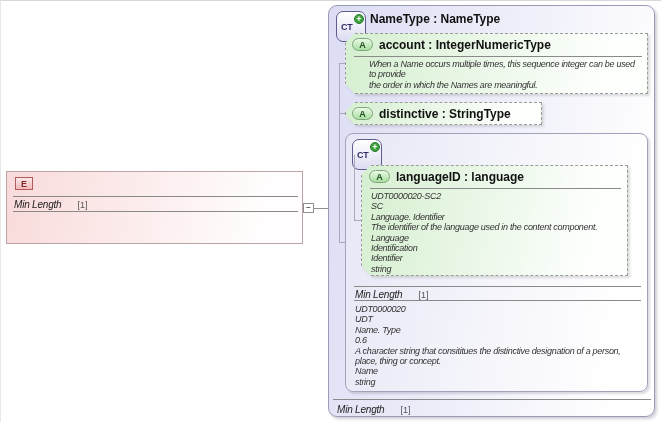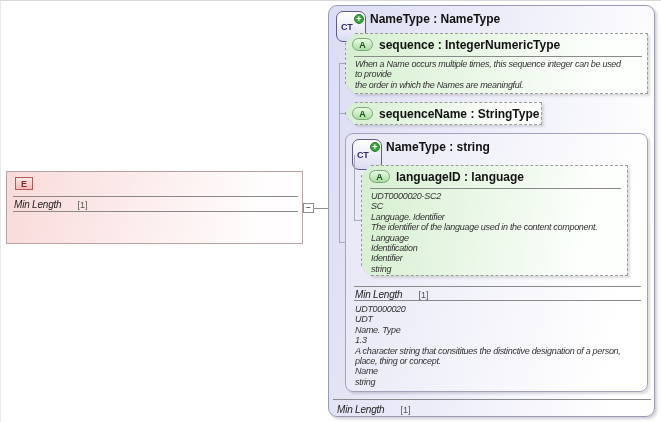--- a/index.html
+++ b/index.html
@@ -106,41 +106,40 @@
     <span class="box-title" style="left:41px; top:6px;">NameType : NameType</span>
 
     <div class="tree" style="left:10px; top:57px; width:1px; height:180px;"></div>
     <div class="tree" style="left:10px; top:57px; width:7px; height:1px;"></div>
     <div class="tree" style="left:10px; top:107px; width:7px; height:1px;"></div>
     <div class="tree" style="left:10px; top:236px; width:7px; height:1px;"></div>
 
     <div class="attr-shadow" style="left:16px; top:27px; width:303px; height:61px;">
       <div class="attr-box" style="left:0; top:0; width:303px; height:61px;">
         <span class="a-pill" style="left:6px; top:4px;">A</span>
-        <span class="box-title" style="left:33px; top:4px;">sequence : IntegerNumericType</span>
+        <span class="box-title" style="left:33px; top:4px;">account : IntegerNumericType</span>
         <div class="sep" style="left:8px; top:22px; width:288px;"></div>
-        <div class="facts" style="left:9px; top:25px;">When a Name occurs multiple times, this sequence integer can be used
+        <div class="facts" style="left:23px; top:25px;">When a Name occurs multiple times, this sequence integer can be used
 to provide
 the order in which the Names are meaningful.</div>
       </div>
     </div>
 
     <div class="attr-shadow" style="left:16px; top:96px; width:197px; height:23px;">
       <div class="attr-box" style="left:0; top:0; width:197px; height:23px;">
         <span class="a-pill" style="left:6px; top:4px;">A</span>
-        <span class="box-title" style="left:33px; top:4px;">sequenceName : StringType</span>
+        <span class="box-title" style="left:33px; top:4px;">distinctive : StringType</span>
       </div>
     </div>
 
     <div class="inner-ct">
       <span class="ct-pill" style="left:6px; top:5px;">
         <span class="ct-txt">CT</span>
         <span class="plus-circle">+</span>
       </span>
-      <span class="box-title" style="left:40px; top:6px;">NameType : string</span>
 
       <div class="tree" style="left:8px; top:21px; width:1px; height:66px;"></div>
       <div class="tree" style="left:8px; top:86px; width:8px; height:1px;"></div>
 
       <div class="attr-shadow" style="left:15px; top:31px; width:267px; height:111px;">
         <div class="attr-box" style="left:0; top:0; width:267px; height:111px;">
           <span class="a-pill" style="left:7px; top:4px;">A</span>
           <span class="box-title" style="left:34px; top:4px;text-align:center;">languageID : language</span>
           <div class="sep" style="left:8px; top:22px; width:251px;"></div>
           <div class="facts" style="left:9px; top:25px;">UDT0000020-SC2
@@ -156,21 +155,21 @@
 
       <div class="sep" style="left:8px; top:152px; width:287px;"></div>
       <div class="facet-row" style="left:9px; top:155px;">
         <span class="facet-label">Min Length</span>
         <span class="facet-value">[1]</span>
       </div>
       <div class="sep" style="left:8px; top:166px; width:287px;"></div>
       <div class="facts" style="left:9px; top:170px;">UDT0000020
 UDT
 Name. Type
-1.3
+0.6
 A character string that consititues the distinctive designation of a person,
 place, thing or concept.
 Name
 string</div>
     </div>
 
     <div class="sep" style="left:4px; top:393px; width:318px;"></div>
     <div class="facet-row" style="left:8px; top:398px;">
       <span class="facet-label">Min Length</span>
       <span class="facet-value">[1]</span>

